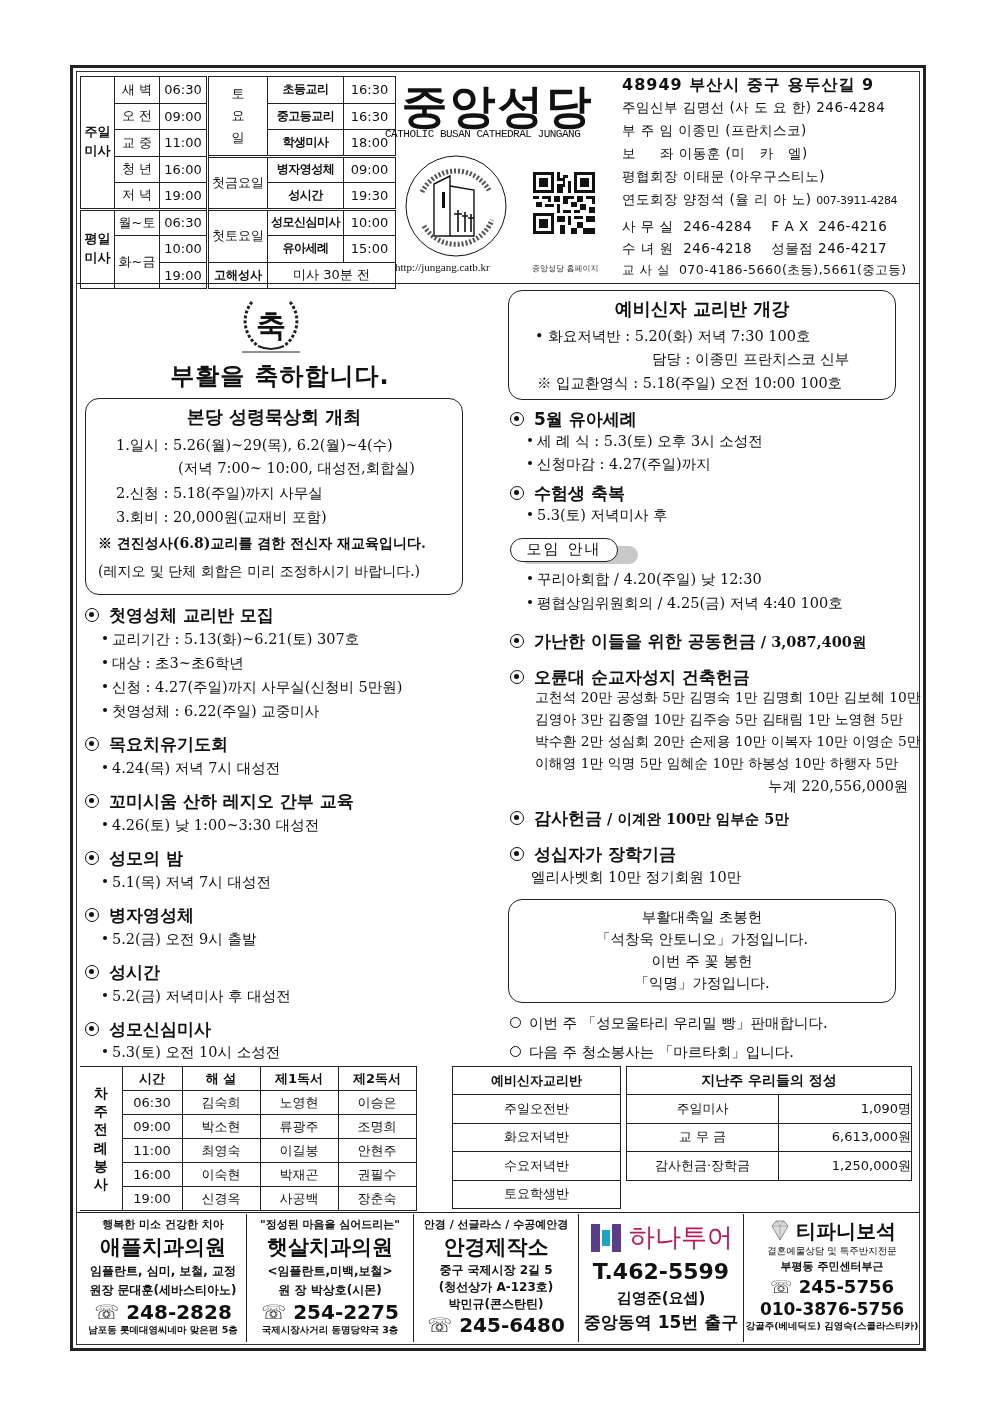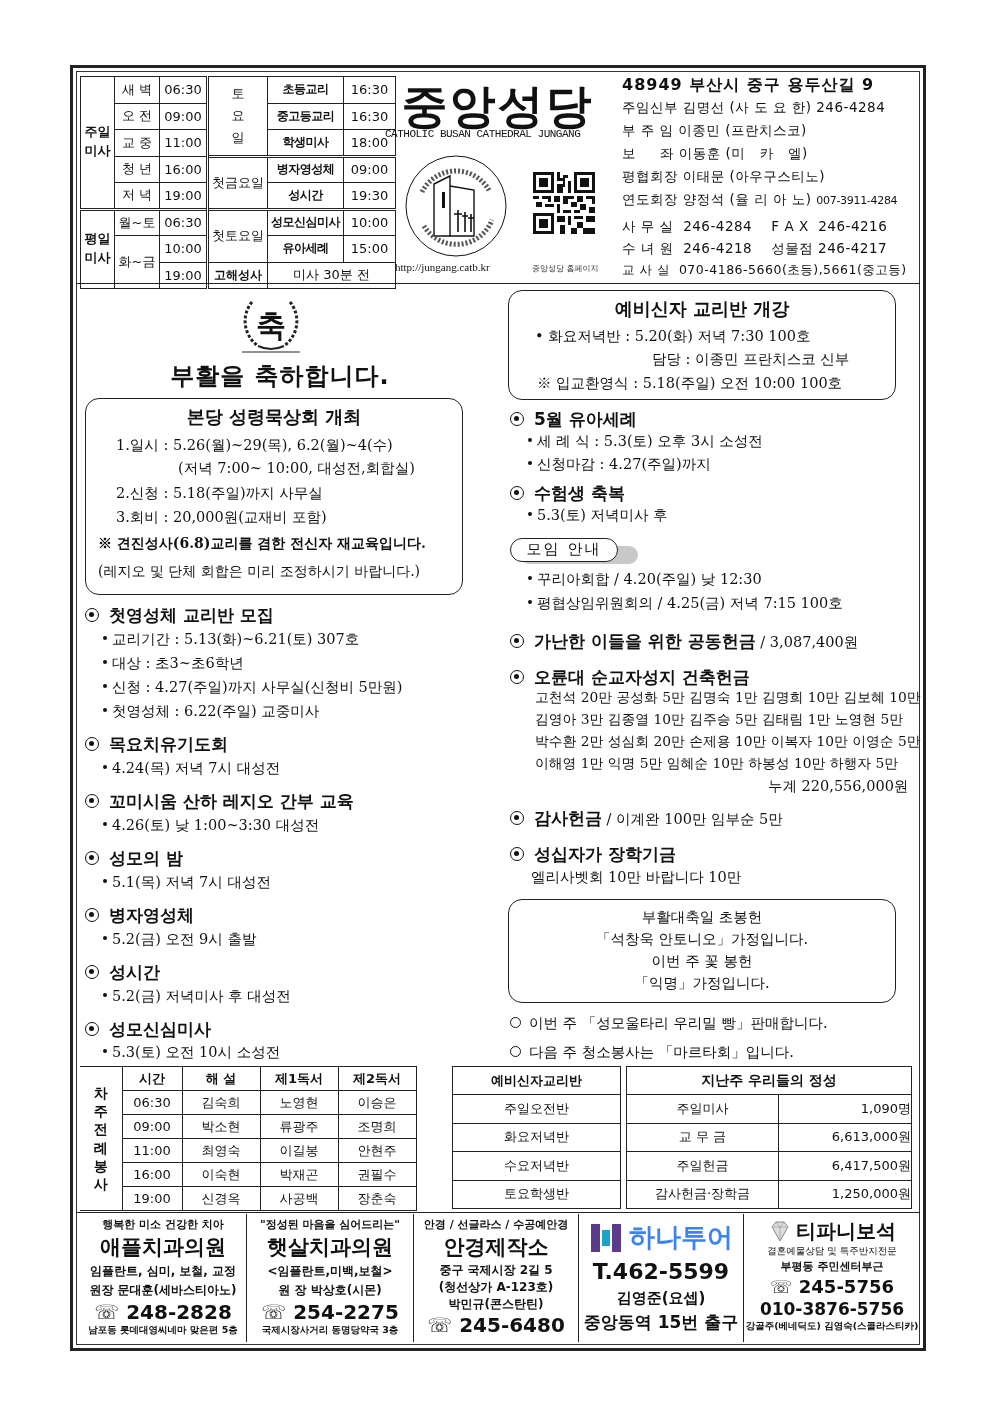--- a/index.html
+++ b/index.html
@@ -48,21 +48,21 @@
   .box-title { text-align: center; font-family: "DejaVu Sans", sans-serif; font-weight: bold; font-size: 18px; }
   .rt-line { position: absolute; font-size: 14.5px; white-space: nowrap; text-align: right; }
 
   .box-catechumen { left: 508px; top: 290px; width: 388px; height: 110px; }
   .cat-line { position: absolute; font-size: 14.5px; white-space: nowrap; }
 
   
   .sec-h { position: absolute; font-family: "DejaVu Sans", sans-serif; font-weight: bold; font-size: 17px; white-space: nowrap; }
   .sec-h .bullet { display: inline-block; width: 14px; height: 14px; border: 1.5px solid #111; border-radius: 50%; position: relative; margin-right: 10px; vertical-align: -1px; }
   .sec-h .bullet::after { content: ""; position: absolute; left: 3px; top: 3px; width: 5px; height: 5px; background: #111; border-radius: 50%; }
-  .sec-h .tail { font-weight: normal; font-family: "DejaVu Serif", serif; font-size: 14.5px; margin-top: 6px; }
+  .sec-h .tail { font-weight: bold; font-family: "DejaVu Serif", serif; font-size: 14.5px; margin-top: 6px; }
   .sub { position: absolute; font-size: 14.5px; white-space: nowrap; }
   .sub .dot { display: inline-block; width: 4px; height: 4px; background: #111; border-radius: 50%; margin-right: 5px; vertical-align: 4px; }
 
   .pill { left: 510px; top: 538px; width: 108px; height: 24px; border: 1.5px solid #222; border-radius: 12px; background: #fff; font-family: "DejaVu Sans", sans-serif; font-size: 15px; text-align: center; line-height: 21px; letter-spacing: 2px; z-index: 2; }
   .pill-shadow { left: 520px; top: 546px; width: 118px; height: 18px; border-radius: 10px; background: #c8c8c8; z-index: 1; }
 
   .box-flower { left: 508px; top: 899px; width: 388px; height: 104px; }
   .flower-line { text-align: center; font-size: 14.5px; line-height: 22px; }
 
   .notice { position: absolute; font-size: 14.5px; white-space: nowrap; }
@@ -239,35 +239,35 @@
 <div class="sec-h" style="left:510px;top:408px"><span class="bullet"></span><span>5월 유아세례</span></div>
 <div class="sub" style="left:528px;top:432px"><span class="dot"></span><span>세 례 식 : 5.3(토) 오후 3시 소성전</span></div>
 <div class="sub" style="left:528px;top:455px"><span class="dot"></span><span>신청마감 : 4.27(주일)까지</span></div>
 
 <div class="sec-h" style="left:510px;top:482px"><span class="bullet"></span><span>수험생 축복</span></div>
 <div class="sub" style="left:528px;top:506px"><span class="dot"></span><span>5.3(토) 저녁미사 후</span></div>
 
 <div class="abs pill-shadow"></div>
 <div class="abs pill">모임 안내</div>
 <div class="sub" style="left:528px;top:570px"><span class="dot"></span><span>꾸리아회합 / 4.20(주일) 낮 12:30</span></div>
-<div class="sub" style="left:528px;top:594px"><span class="dot"></span><span>평협상임위원회의 / 4.25(금) 저녁 7:15 100호</span></div>
+<div class="sub" style="left:528px;top:594px"><span class="dot"></span><span>평협상임위원회의 / 4.25(금) 저녁 4:40 100호</span></div>
 
 <div class="sec-h" style="left:510px;top:630px"><span class="bullet"></span><span>가난한 이들을 위한 공동헌금</span><span class="tail"> / 3,087,400원</span></div>
 
 <div class="sec-h" style="left:510px;top:666px"><span class="bullet"></span><span>오륜대 순교자성지 건축헌금</span></div>
 <div class="sub" style="left:535px;top:689px;font-size:13.8px">고천석 20만 공성화 5만 김명숙 1만 김명희 10만 김보혜 10만</div>
 <div class="sub" style="left:535px;top:711px;font-size:13.8px">김영아 3만 김종열 10만 김주승 5만 김태림 1만 노영현 5만</div>
 <div class="sub" style="left:535px;top:733px;font-size:13.8px">박수환 2만 성심회 20만 손제용 10만 이복자 10만 이영순 5만</div>
 <div class="sub" style="left:535px;top:755px;font-size:13.8px">이해영 1만 익명 5만 임혜순 10만 하봉성 10만 하행자 5만</div>
 <div class="sub" style="left:768px;top:777px;font-size:14.5px">누계 220,556,000원</div>
 
 <div class="sec-h" style="left:510px;top:807px"><span class="bullet"></span><span>감사헌금</span><span class="tail"> / 이계완 100만   임부순 5만</span></div>
 
 <div class="sec-h" style="left:510px;top:843px"><span class="bullet"></span><span>성십자가 장학기금</span></div>
-<div class="sub" style="left:531px;top:868px">엘리사벳회 10만   바랍니다 10만</div>
+<div class="sub" style="left:531px;top:868px">엘리사벳회 10만   정기회원 10만</div>
 
 <div class="rbox box-flower">
   <div style="margin-top:6px"></div>
   <div class="flower-line">부활대축일 초봉헌</div>
   <div class="flower-line">「석창욱 안토니오」가정입니다.</div>
   <div class="flower-line">이번 주 꽃 봉헌</div>
   <div class="flower-line">「익명」가정입니다.</div>
 </div>
 
 <div class="notice" style="left:510px;top:1014px"><span class="ring"></span><span>이번 주 「성모울타리 우리밀 빵」판매합니다.</span></div>
@@ -347,24 +347,20 @@
       </tr>
   <tr>
         <td style="width:152px;height:28.5px">주일미사</td>
         <td class="r" style="width:133px">1,090명</td>
       </tr>
   <tr>
         <td style="height:28.5px">교  무  금</td>
         <td class="r">6,613,000원</td>
       </tr>
   <tr>
-        <td style="height:28.5px">주일헌금</td>
-        <td class="r">6,417,500원</td>
-      </tr>
-  <tr>
         <td style="height:28.5px">감사헌금·장학금</td>
         <td class="r">1,250,000원</td>
       </tr>
 </tbody>
   </table>
 
 <div class="abs bottom-rule"></div>
 
 <div class="ad" style="left:80px;width:167px">
   <div class="l1">행복한 미소 건강한 치아</div>
@@ -390,28 +386,28 @@
   <div class="l" style="line-height:17px">박민규(콘스탄틴)</div>
   <div class="tel">☏ 245-6480</div>
 </div>
 <div class="ad" style="left:579px;width:165px">
   <div style="display:flex;align-items:center;justify-content:center;margin-top:6px;gap:6px">
     <svg width="34" height="32" viewBox="0 0 34 32">
       <rect x="2" y="2" width="9" height="28" fill="#5b3b8c"></rect>
       <rect x="13" y="8" width="8" height="16" fill="#1aa5c8"></rect>
       <rect x="23" y="2" width="9" height="28" fill="#5b3b8c"></rect>
     </svg>
-    <span style="font-size:26px;font-weight:bold;color:#3b82f6">하나투어</span>
+    <span style="font-size:26px;font-weight:normal;color:#be185d">하나투어</span>
   </div>
   <div class="tel" style="font-size:22px;line-height:30px;margin-top:2px">T.462-5599</div>
   <div class="l" style="font-size:15px;line-height:22px">김영준(요셉)</div>
   <div class="l" style="font-size:17px;line-height:26px">중앙동역 15번 출구</div>
 </div>
 <div class="ad" style="left:744px;width:176px;border-right:none">
-  <div style="display:flex;align-items:center;justify-content:center;margin-top:4px;gap:4px">
+  <div style="display:flex;justify-content:center;margin-top:4px;gap:4px">
     <svg width="24" height="26" viewBox="0 0 24 26">
       <path d="M4 8 L8 3 L16 3 L20 8 L12 22 Z" fill="#ddd" stroke="#888" stroke-width="1"></path>
       <path d="M4 8 H20 M8 3 L12 8 L16 3 M12 8 V22" stroke="#999" stroke-width="0.7" fill="none"></path>
     </svg>
     <span style="font-size:20px;font-weight:bold">티파니보석</span>
   </div>
   <div class="tiny" style="font-weight:normal">결혼예물상담 및 특주반지전문</div>
   <div class="l" style="font-size:11px;line-height:18px">부평동 주민센터부근</div>
   <div class="tel" style="font-size:18px;line-height:22px">☏ 245-5756</div>
   <div class="tel" style="font-size:17px;line-height:22px">010-3876-5756</div>

